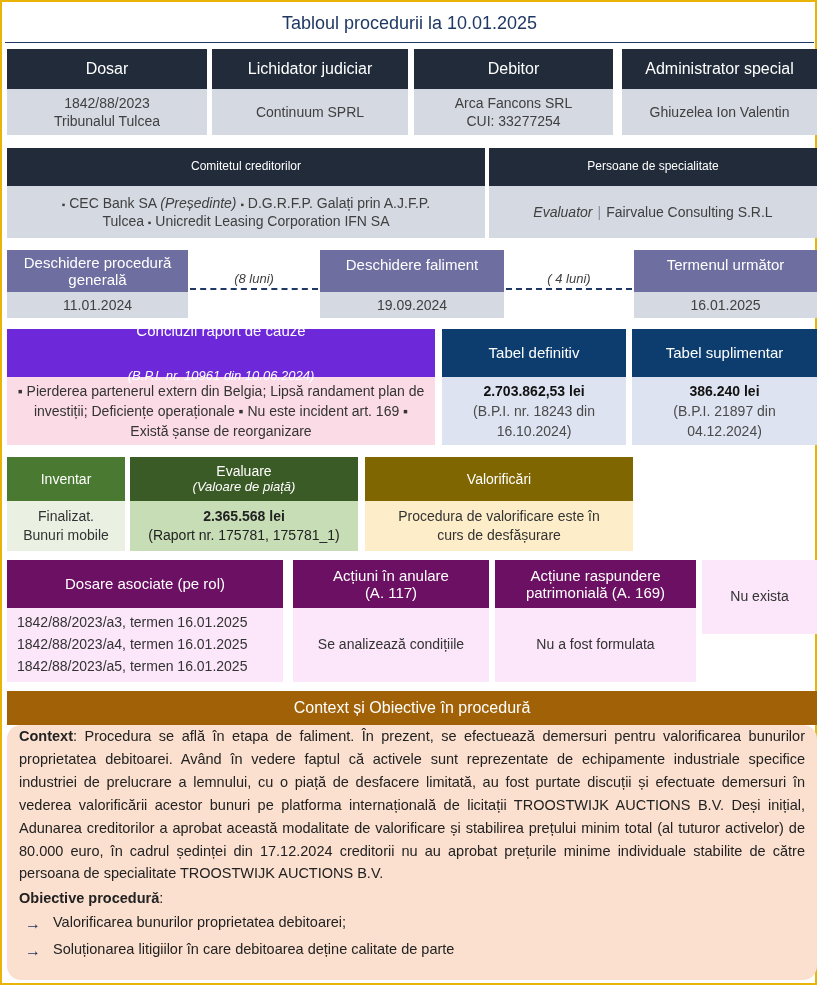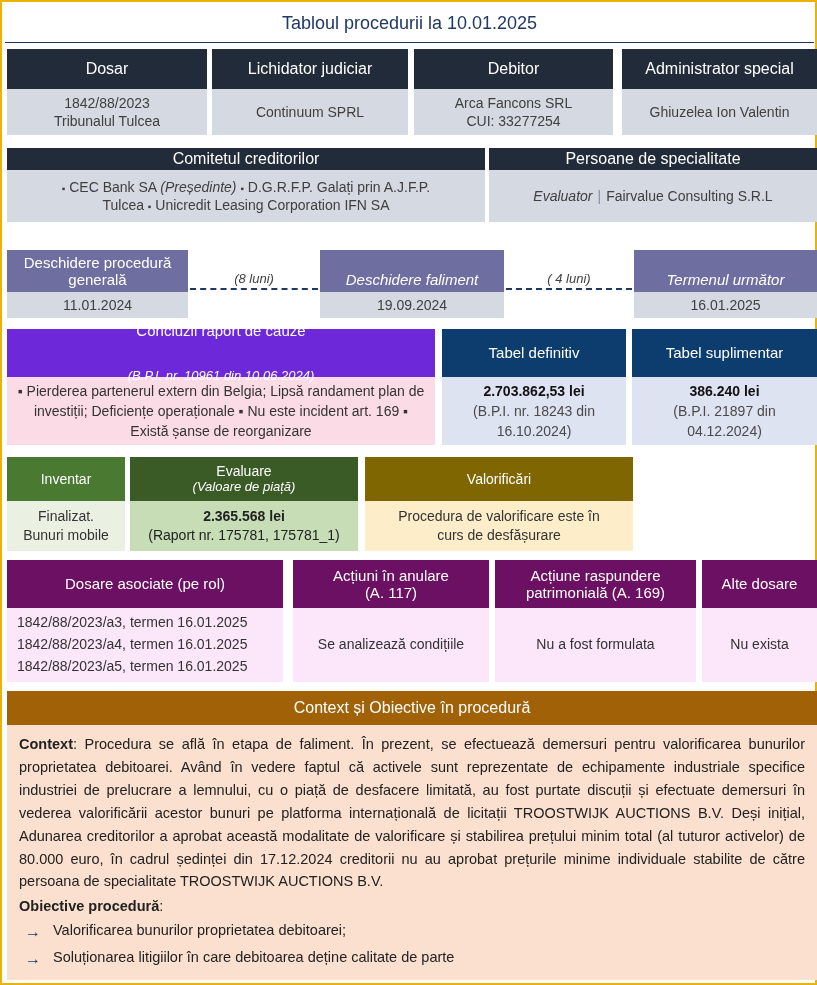--- a/index.html
+++ b/index.html
@@ -42,36 +42,36 @@
   .c-dosar{position:absolute;left:2px;top:44px;width:200px;}
   .c-lich {position:absolute;left:207px;top:44px;width:196px;}
   .c-deb  {position:absolute;left:409px;top:44px;width:199px;}
   .c-adm  {position:absolute;left:617px;top:44px;width:195px;}
   .r1-h{height:40px;font-size:16px;}
   .r1-b{height:46px;font-size:14px;}
 
   
   .c-com {position:absolute;left:2px;top:143px;width:478px;}
   .c-pers{position:absolute;left:484px;top:143px;width:328px;}
-  .r2-h{height:22px;font-size:16px;}
+  .r2-h{height:38px;font-size:12px;}
   .r2-b{height:52px;font-size:14px;padding:0 8px;}
   .r2-b .line{display:block;}
   .sq{font-size:10px;vertical-align:middle;}
   .vbar{color:#8a8fa0;padding:0 5px;}
 
   
   .mile{background:#6e6fa0;color:#ffffff;}
   .mile-b{background:#d4d9e2;color:#404040;}
   .m1{position:absolute;left:2px;top:245px;width:181px;}
   .m2{position:absolute;left:315px;top:245px;width:184px;}
   .m3{position:absolute;left:629px;top:245px;width:183px;}
   .m1 .mh{height:42px;font-size:15px;}
   .m2 .mh,.m3 .mh{height:42px;font-size:15px;}
   .mb{height:26px;font-size:14px;}
-  .m2 .mh,.m3 .mh{align-items:flex-end;padding-bottom:4px;font-style:italic;}
+  .m2 .mh,.m3 .mh{align-items:flex-end;padding-bottom:19px;}
   .gap{position:absolute;text-align:center;}
   .gap .lbl{font-style:italic;font-size:13px;color:#404040;display:block;}
   .gap .dash{border-top:2px dashed #1f3864;display:block;margin-top:2px;}
   .g1{left:185px;top:266px;width:128px;}
   .g2{left:501px;top:266px;width:126px;}
 
   
   .c-conc{position:absolute;left:2px;top:324px;width:428px;}
   .c-td  {position:absolute;left:437px;top:324px;width:184px;}
   .c-ts  {position:absolute;left:627px;top:324px;width:185px;}
@@ -116,22 +116,22 @@
   .r6-b{height:74px;font-size:14px;line-height:1.55;}
   .r6-b.left{align-items:flex-start;padding-left:10px;text-align:center;}
 
   
   .c-ctx{position:absolute;left:2px;top:686px;width:810px;}
   .teal{background:#a16207;color:#ffffff;}
   .ctx-h{height:34px;font-size:16px;}
   .ctx-b{
     background:#fbe0cf;color:#222222;
     font-size:14.5px;line-height:1.58;
-    padding:8px 12px 6px 12px;box-sizing:border-box;
-    text-align:justify;height:255px;
+    padding:0 12px 6px 12px;box-sizing:border-box;
+    text-align:justify;height:255px;border-radius:14px;
   }
   .ctx-b b{font-weight:bold;}
   .obj-title{margin-top:2px;display:block;text-align:left;}
   .obj{display:flex;align-items:flex-start;text-align:left;margin-top:1px;}
   .arrow{color:#1f3864;width:34px;flex:0 0 34px;font-size:16px;padding-left:6px;box-sizing:border-box;}
   .obj-txt{flex:1;}
 </style>
 </head>
 <body>
 
@@ -289,21 +289,20 @@
 
   <div class="c-rp">
     <div class="hdr purple r6-h">
       <span>Acțiune raspundere</span>
       <span>patrimonială (A. 169)</span>
     </div>
     <div class="body purpleb r6-b">Nu a fost formulata</div>
   </div>
 
   <div class="c-al">
-    <div class="hdr purple r6-h">Alte dosare</div>
     <div class="body purpleb r6-b">Nu exista</div>
   </div>
 
   <div class="c-ctx">
     <div class="hdr teal ctx-h">Context și Obiective în procedură</div>
     <div class="ctx-b">
       <div><b>Context</b><span>: Procedura se află în etapa de faliment. În prezent, se efectuează demersuri pentru valorificarea bunurilor proprietatea debitoarei. Având în vedere faptul că activele sunt reprezentate de echipamente industriale specifice industriei de prelucrare a lemnului, cu o piață de desfacere limitată, au fost purtate discuții și efectuate demersuri în vederea valorificării acestor bunuri pe platforma internațională de licitații TROOSTWIJK AUCTIONS B.V. Deși inițial, Adunarea creditorilor a aprobat această modalitate de valorificare și stabilirea prețului minim total (al tuturor activelor) de 80.000 euro, în cadrul ședinței din 17.12.2024 creditorii nu au aprobat prețurile minime individuale stabilite de către persoana de specialitate TROOSTWIJK AUCTIONS B.V.</span></div>
       <span class="obj-title"><b>Obiective procedură</b><span>:</span></span>
       <div class="obj">
         <span class="arrow">→</span>

